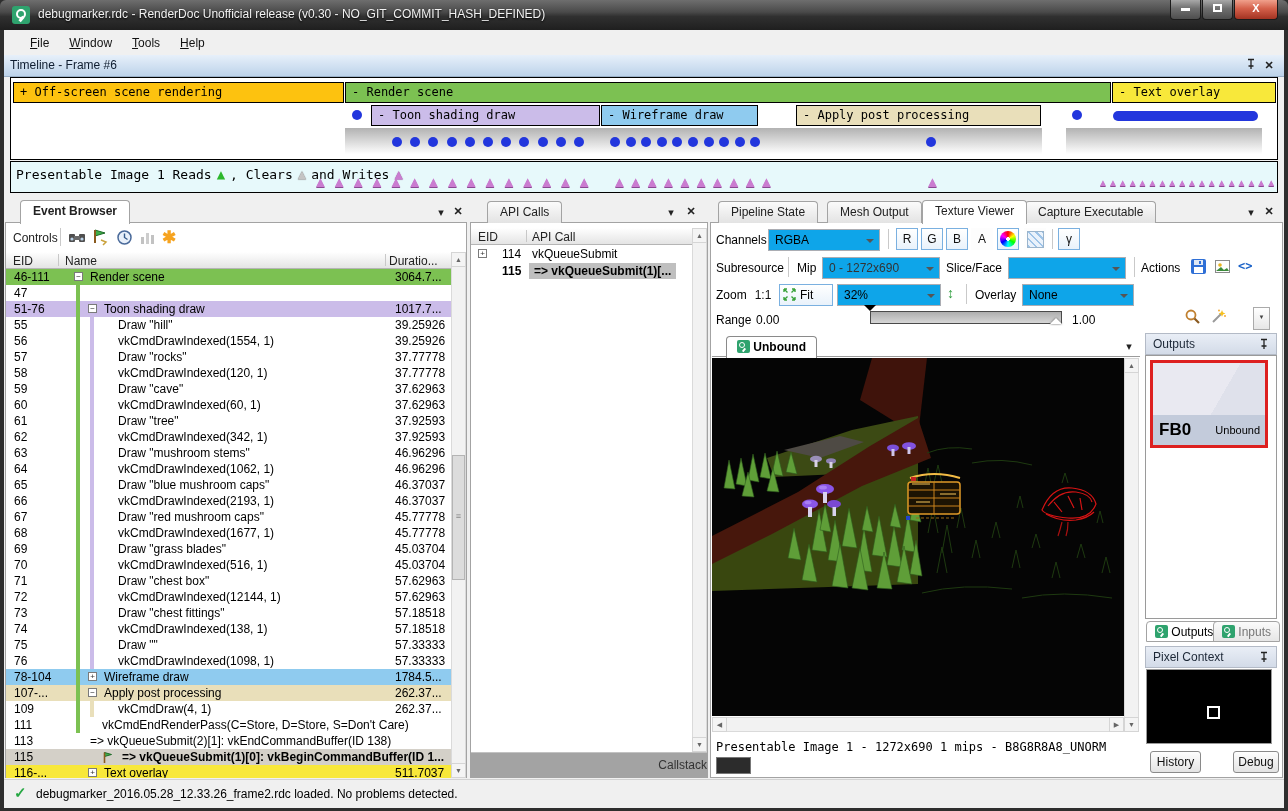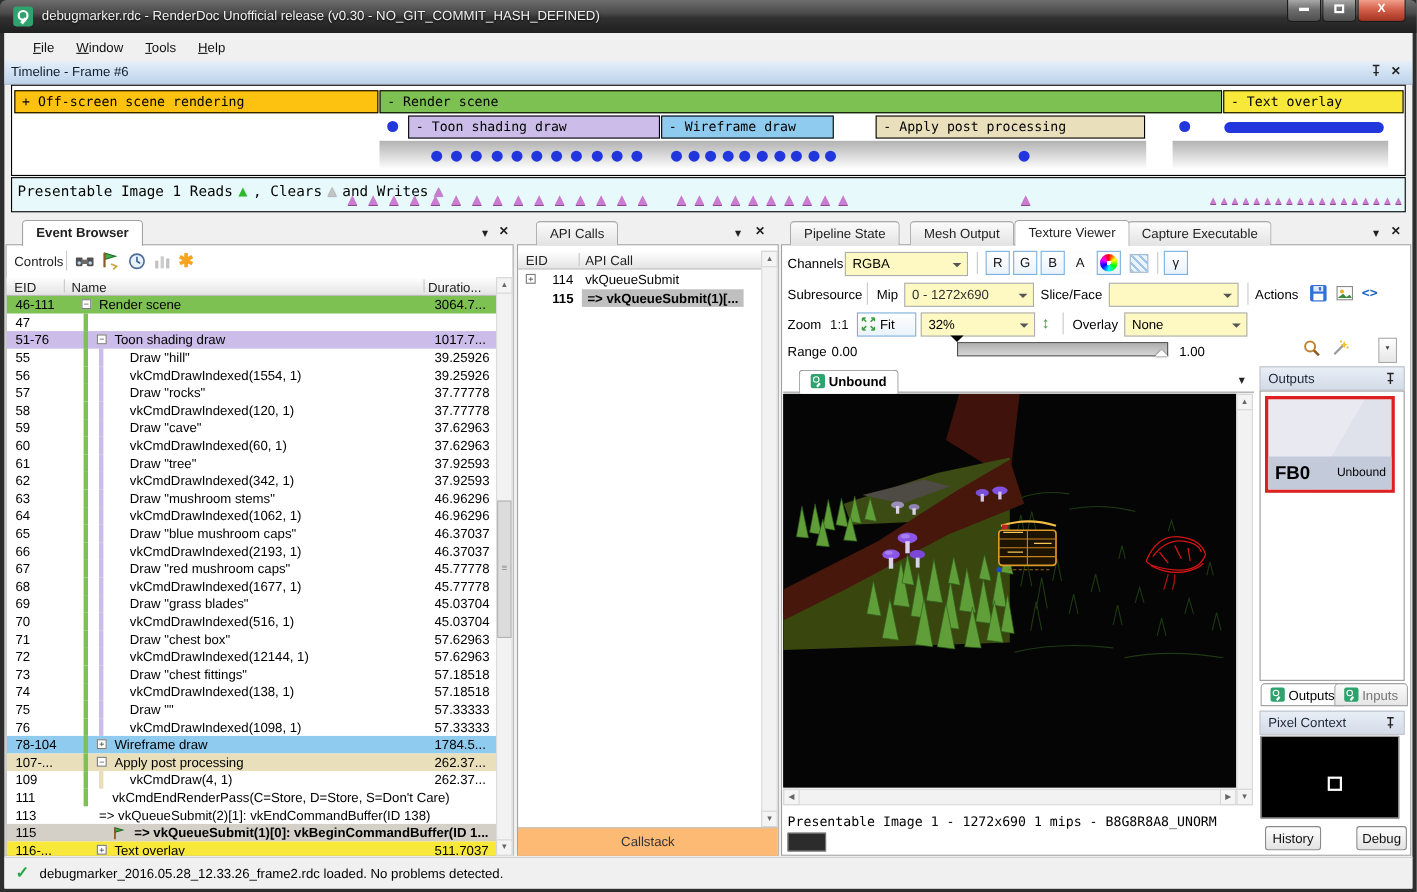--- a/index.html
+++ b/index.html
@@ -72,21 +72,21 @@
     font:8px/7px "Liberation Sans",sans-serif;text-align:center;color:#333;box-sizing:border-box;}
   .flagicon{position:absolute;top:2px;}
   
   .sbtrack{position:absolute;background:#f2f2f2;border:1px solid #dadada;box-sizing:border-box;}
   .sbbtn{position:absolute;width:15px;height:15px;background:#f4f4f4;border:1px solid #d5d5d5;box-sizing:border-box;
     color:#666;font-size:7px;line-height:13px;text-align:center;}
   .sbbtn.h{width:15px;height:15px;}
   .sbthumb{position:absolute;left:1px;width:13px;background:#dcdcdc;border:1px solid #b4b4b4;box-sizing:border-box;
     color:#888;font-size:9px;line-height:9px;text-align:center;}
   
-  .combo{position:absolute;height:22px;background:#fef9c3;border:1px solid #abadb3;box-sizing:border-box;
+  .combo{position:absolute;height:22px;background:#0ea5e9;border:1px solid #abadb3;box-sizing:border-box;
     padding:3px 30px 0 6px;white-space:nowrap;overflow:hidden;}
   .combo .arr{position:absolute;right:5px;top:9px;width:0;height:0;border:4px solid transparent;border-top-color:#555;}
   .chanbtn{position:absolute;width:22px;height:22px;box-sizing:border-box;border:1px solid #7ab0e0;
     background:linear-gradient(#ffffff,#e9f2fb);text-align:center;line-height:20px;color:#111;}
   .chanbtn.off{border-color:#ababab;background:#fdfdfd;}
   .flatbtn{position:absolute;color:#111;text-align:center;}
   .pushbtn{position:absolute;height:22px;box-sizing:border-box;border:1px solid #8a8a8a;border-radius:3px;
     background:linear-gradient(#fefefe,#e3e3e3);text-align:center;line-height:20px;color:#111;}
   .range-track{position:absolute;height:13px;background:linear-gradient(#aeaeae,#d6d6d6);border:1px solid #4a4a4a;box-sizing:border-box;}
   .marker{position:absolute;width:0;height:0;border:6px solid transparent;}
@@ -471,21 +471,21 @@
     <span class="abs" style="left:31px;top:1px;">114</span>
     <span class="abs" style="left:61px;top:1px;">vkQueueSubmit</span>
   </div>
   <div class="abs" style="left:471px;top:262px;width:221px;height:17px;">
     <span class="abs" style="left:31px;top:2px;font-weight:bold;">115</span>
     <span class="abs" style="left:58px;top:1px;font-weight:bold;background:#bfbfbf;padding:1px 5px;">=&gt; vkQueueSubmit(1)[...</span>
   </div>
   <div class="sbtrack" style="left:692px;top:228px;width:15px;height:524px;"></div>
   <div class="sbbtn" style="left:692px;top:228px;">▲</div>
   <div class="sbbtn" style="left:692px;top:737px;">▼</div>
-  <div class="abs" style="left:471px;top:752px;width:236px;height:25px;background:#fdba74;border-top:1px solid #c2c2c2;text-align:center;line-height:25px;color:#333;">
+  <div class="abs" style="left:471px;top:752px;width:236px;height:25px;background:#a3a3a3;border-top:1px solid #c2c2c2;text-align:right;line-height:25px;color:#333;">
     <span>Callstack</span>
   </div>
 
   <div class="tab" style="left:718px;"><span>Pipeline State</span></div>
   <div class="tab" style="left:827px;"><span>Mesh Output</span></div>
   <div class="tab active" style="left:922px;"><span>Texture Viewer</span></div>
   <div class="tab" style="left:1025px;"><span>Capture Executable</span></div>
   <span class="dockbtn" style="left:1244px;top:205px;">▾</span>
   <span class="dockbtn" style="left:1262px;top:204px;font-weight:bold;">✕</span>
   <div class="pane" style="left:710px;top:222px;width:573px;height:556px;"></div>

